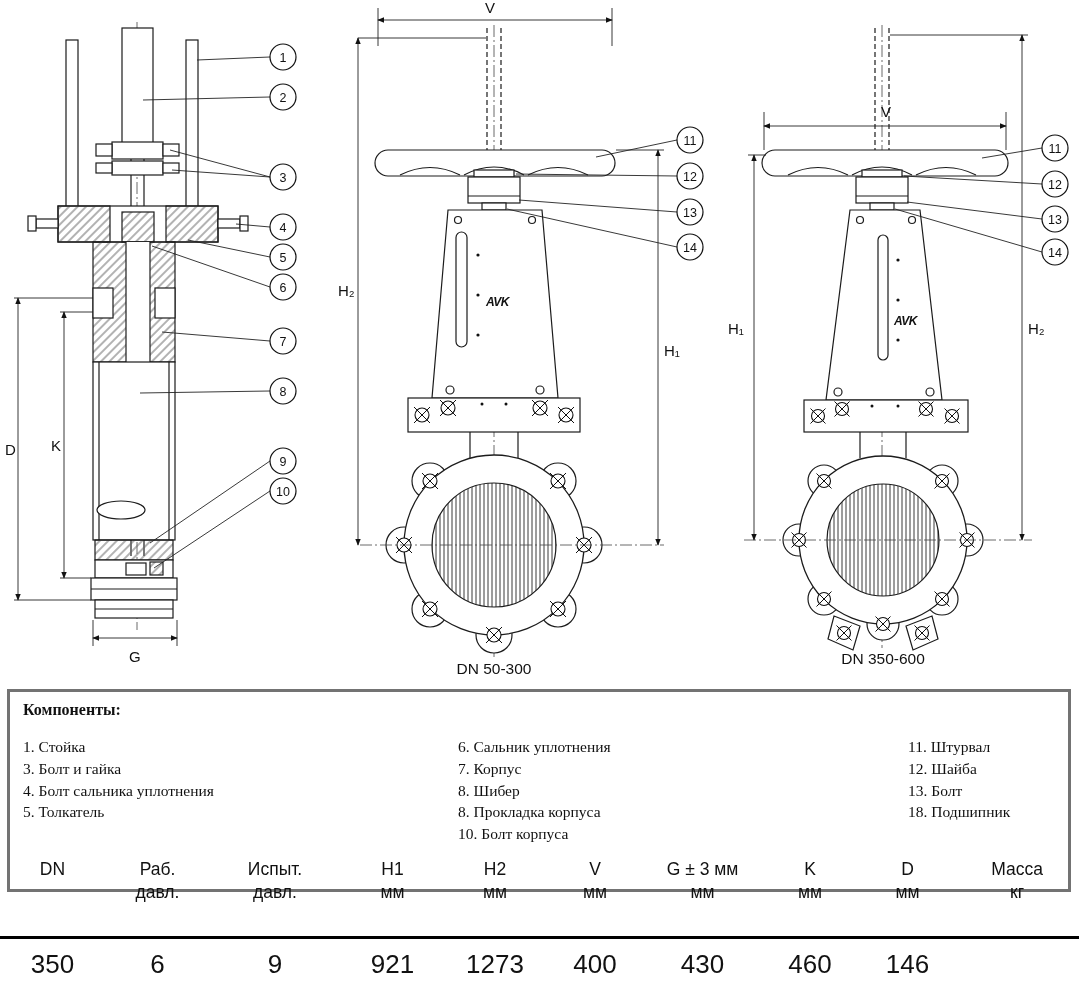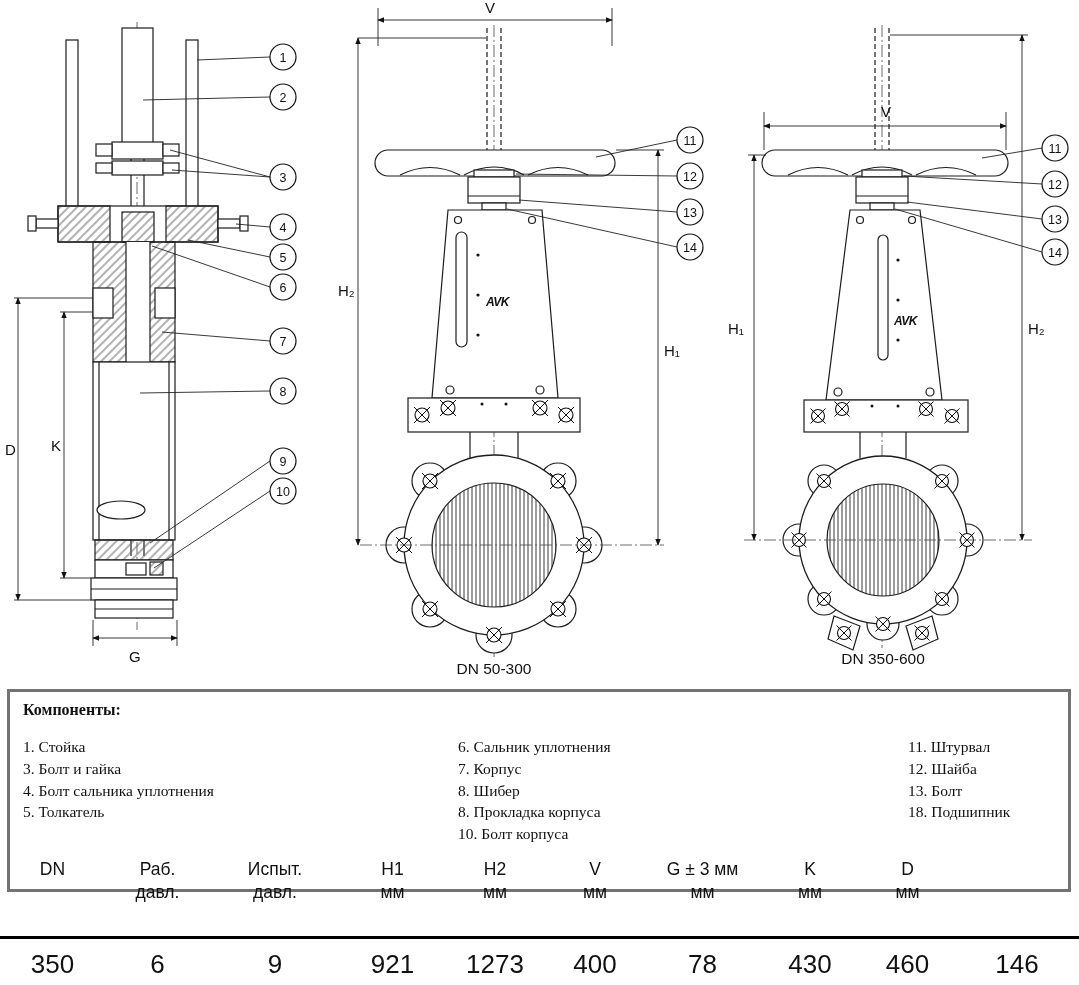--- a/index.html
+++ b/index.html
@@ -418,30 +418,33 @@
         <span>мм</span>
       </div>
       <div class="hcell">
         <span>K</span>
         <span>мм</span>
       </div>
       <div class="hcell">
         <span>D</span>
         <span>мм</span>
       </div>
+      <div class="hcell">
+        <span>Масса</span>
+        <span>кг</span>
+      </div>
     </div>
     <div class="rule"></div>
     <div class="grid">
       <div class="dcell">350</div>
       <div class="dcell">6</div>
       <div class="dcell">9</div>
       <div class="dcell">921</div>
       <div class="dcell">1273</div>
       <div class="dcell">400</div>
-      <div class="dcell">78</div>
       <div class="dcell">430</div>
       <div class="dcell">460</div>
       <div class="dcell">146</div>
     </div>
     <div class="bottomrule"></div>
   </div>
 
 </div>
 
 </body></html>

